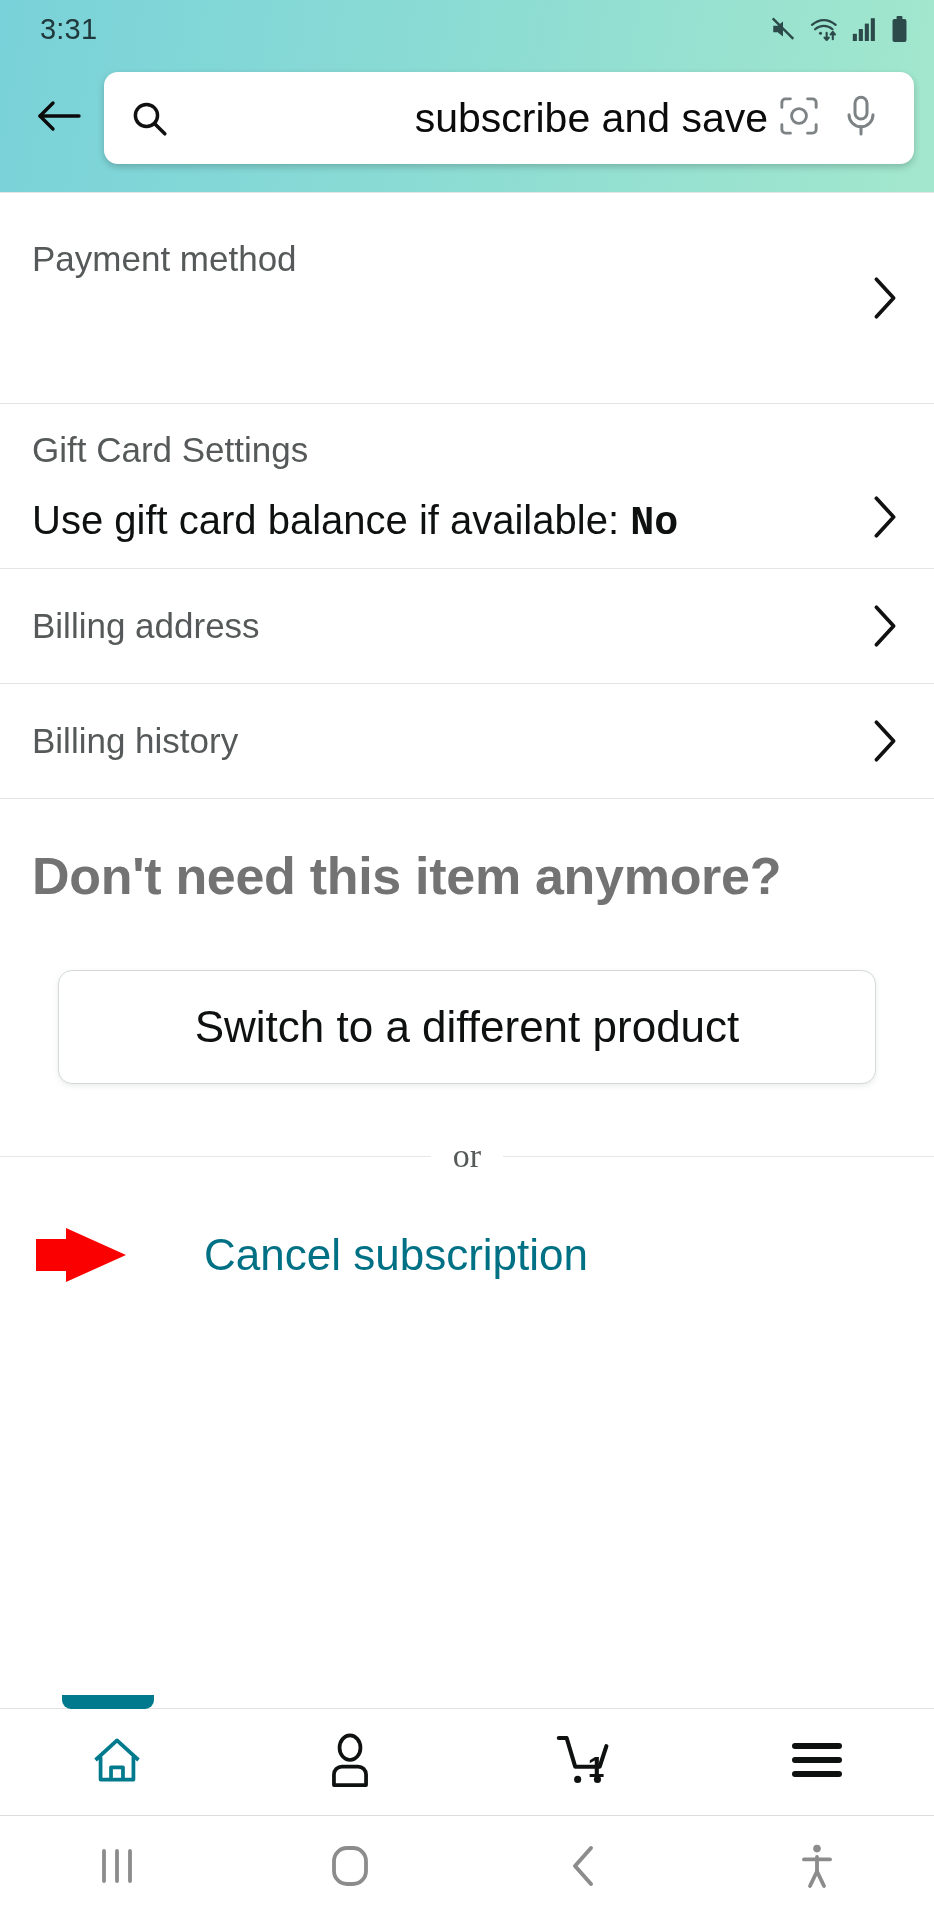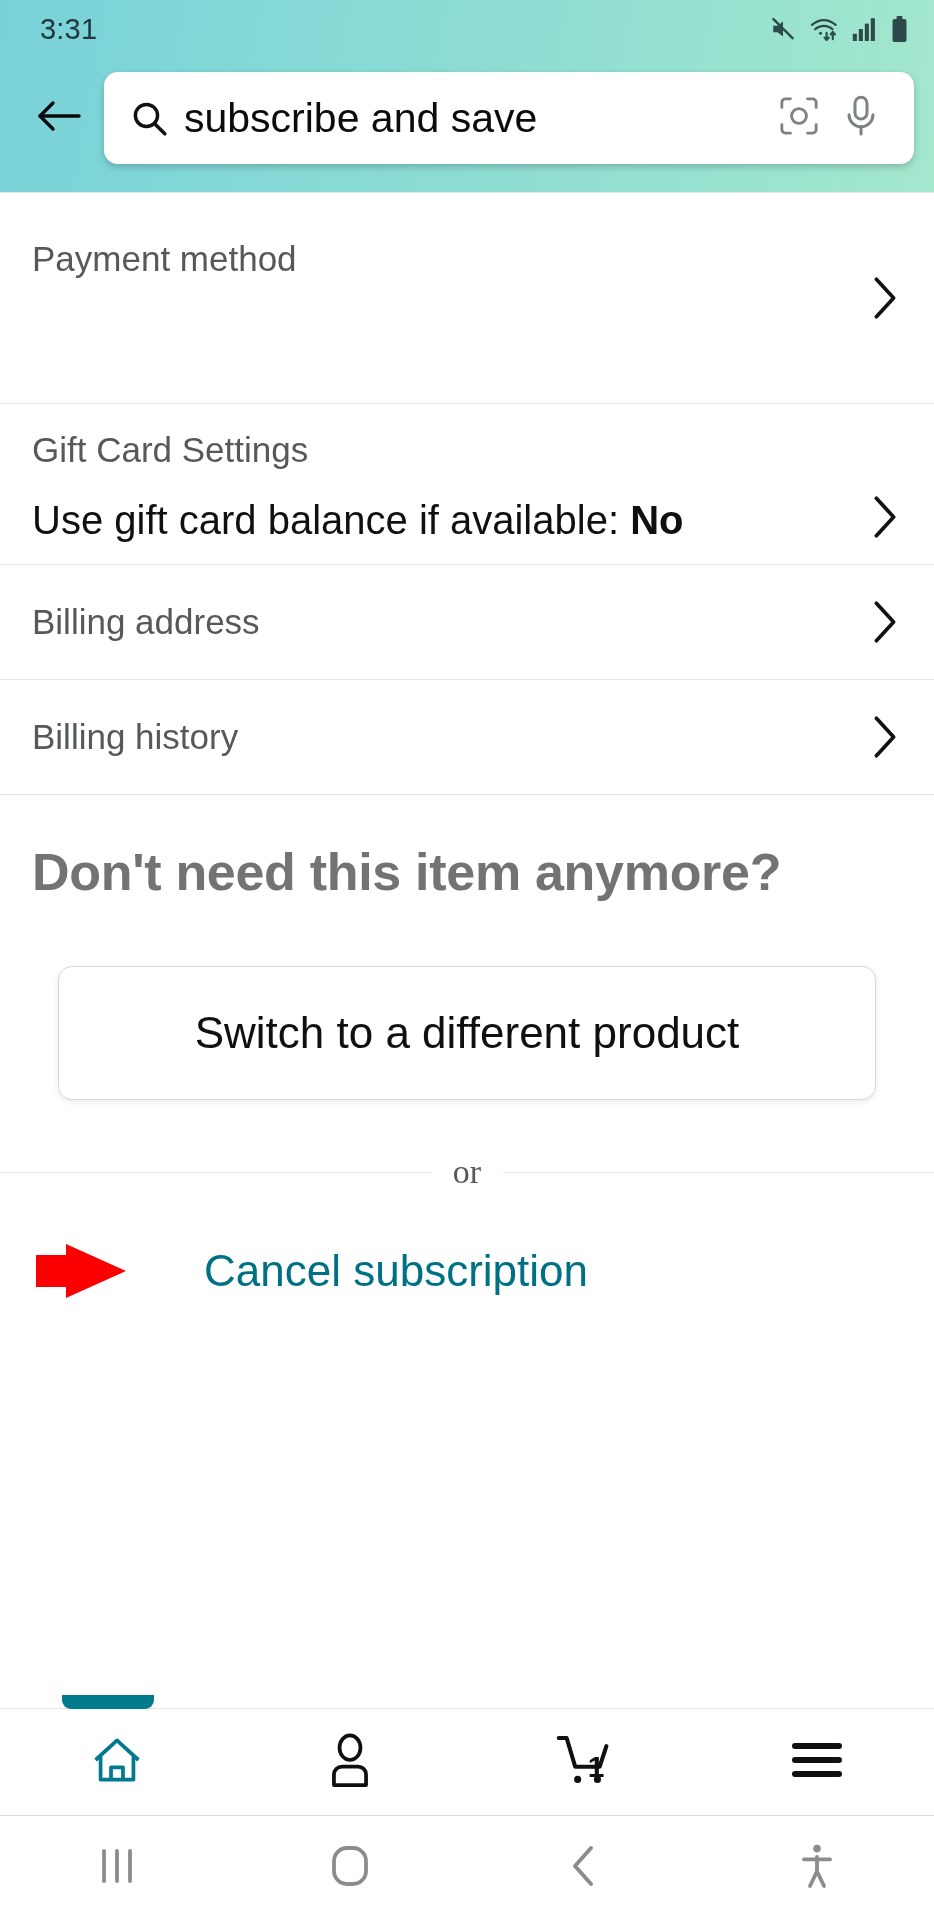--- a/index.html
+++ b/index.html
@@ -29,61 +29,62 @@
   .searchrow { display:flex; align-items:center; height:120px; padding:0 20px 0 18px; }
   .back-btn {
     width:82px; height:82px; flex:0 0 82px;
     display:flex; align-items:center; justify-content:center;
   }
   .searchbar {
     flex:1; height:92px; background:#fff; border-radius:14px;
     display:flex; align-items:center; padding:0 22px 0 26px;
     box-shadow:0 3px 7px rgba(0,0,0,.20);
     margin-left:4px;
+    text-align:right;
   }
   .search-icon { flex:0 0 auto; display:flex; align-items:center; margin-right:16px; }
   .search-text {
     flex:1; font-size:41px; color:#0b0b0b; line-height:1;
     white-space:nowrap; overflow:hidden;
   }
   .search-act { flex:0 0 auto; width:62px; display:flex; align-items:center; justify-content:center; }
 
   
   .content { flex:1 1 auto; background:#fff; overflow:hidden; }
   .hr { height:1px; background:#e4e4e4; width:100%; }
 
   .row {
     position:relative; display:flex; align-items:center;
     padding:0 34px 0 32px; min-height:96px;
   }
   .row-body { flex:1; padding-right:24px; }
   .row-label { font-size:35px; color:#565959; line-height:1.25; }
   .row-value { font-size:40px; color:#0f1111; line-height:1.32; }
-  .row-value b { font-weight:700; }
+  .row-value b { font-weight:700;font-family:Liberation Mono, monospace; }
   .chev { flex:0 0 auto; width:36px; display:flex; align-items:center; justify-content:flex-end; }
 
   .sec-payment { height:210px; align-items:flex-start; padding-top:0; }
   .sec-payment .row-body { padding-top:44px; }
   .sec-payment .chev { align-self:center; }
 
   .sec-gift { padding-top:24px; padding-bottom:17px; align-items:flex-start; }
   .sec-gift .chev { margin-top:66px; }
   .sec-gift .row-label { margin-bottom:22px; }
 
   .sec-simple { height:114px; }
 
   
   .promo { padding:46px 32px 0 32px; }
   .promo-title {
     font-size:52px; font-weight:700; color:#737373; line-height:1.22;
     letter-spacing:-.3px;
   }
   .switch-btn {
     margin:62px 26px 0 26px;
-    height:134px; border:1px solid #d5d9d9; border-radius:14px;
+    height:114px; border:1px solid #d5d9d9; border-radius:14px;
     background:#fff; display:flex; align-items:center; justify-content:center;
     box-shadow:0 2px 5px rgba(213,217,217,.5);
     font-size:44px; color:#0f1111;
   }
 
   .or-wrap { position:relative; margin-top:52px; height:40px; display:flex; align-items:center;font-family:Liberation Serif, serif; }
   .or-line { position:absolute; left:0; right:0; top:50%; height:1px; background:#e7e7e7; }
   .or-text {
     position:relative; margin:0 auto; background:#fff; padding:0 22px;
     font-size:34px; color:#565959; line-height:1;

